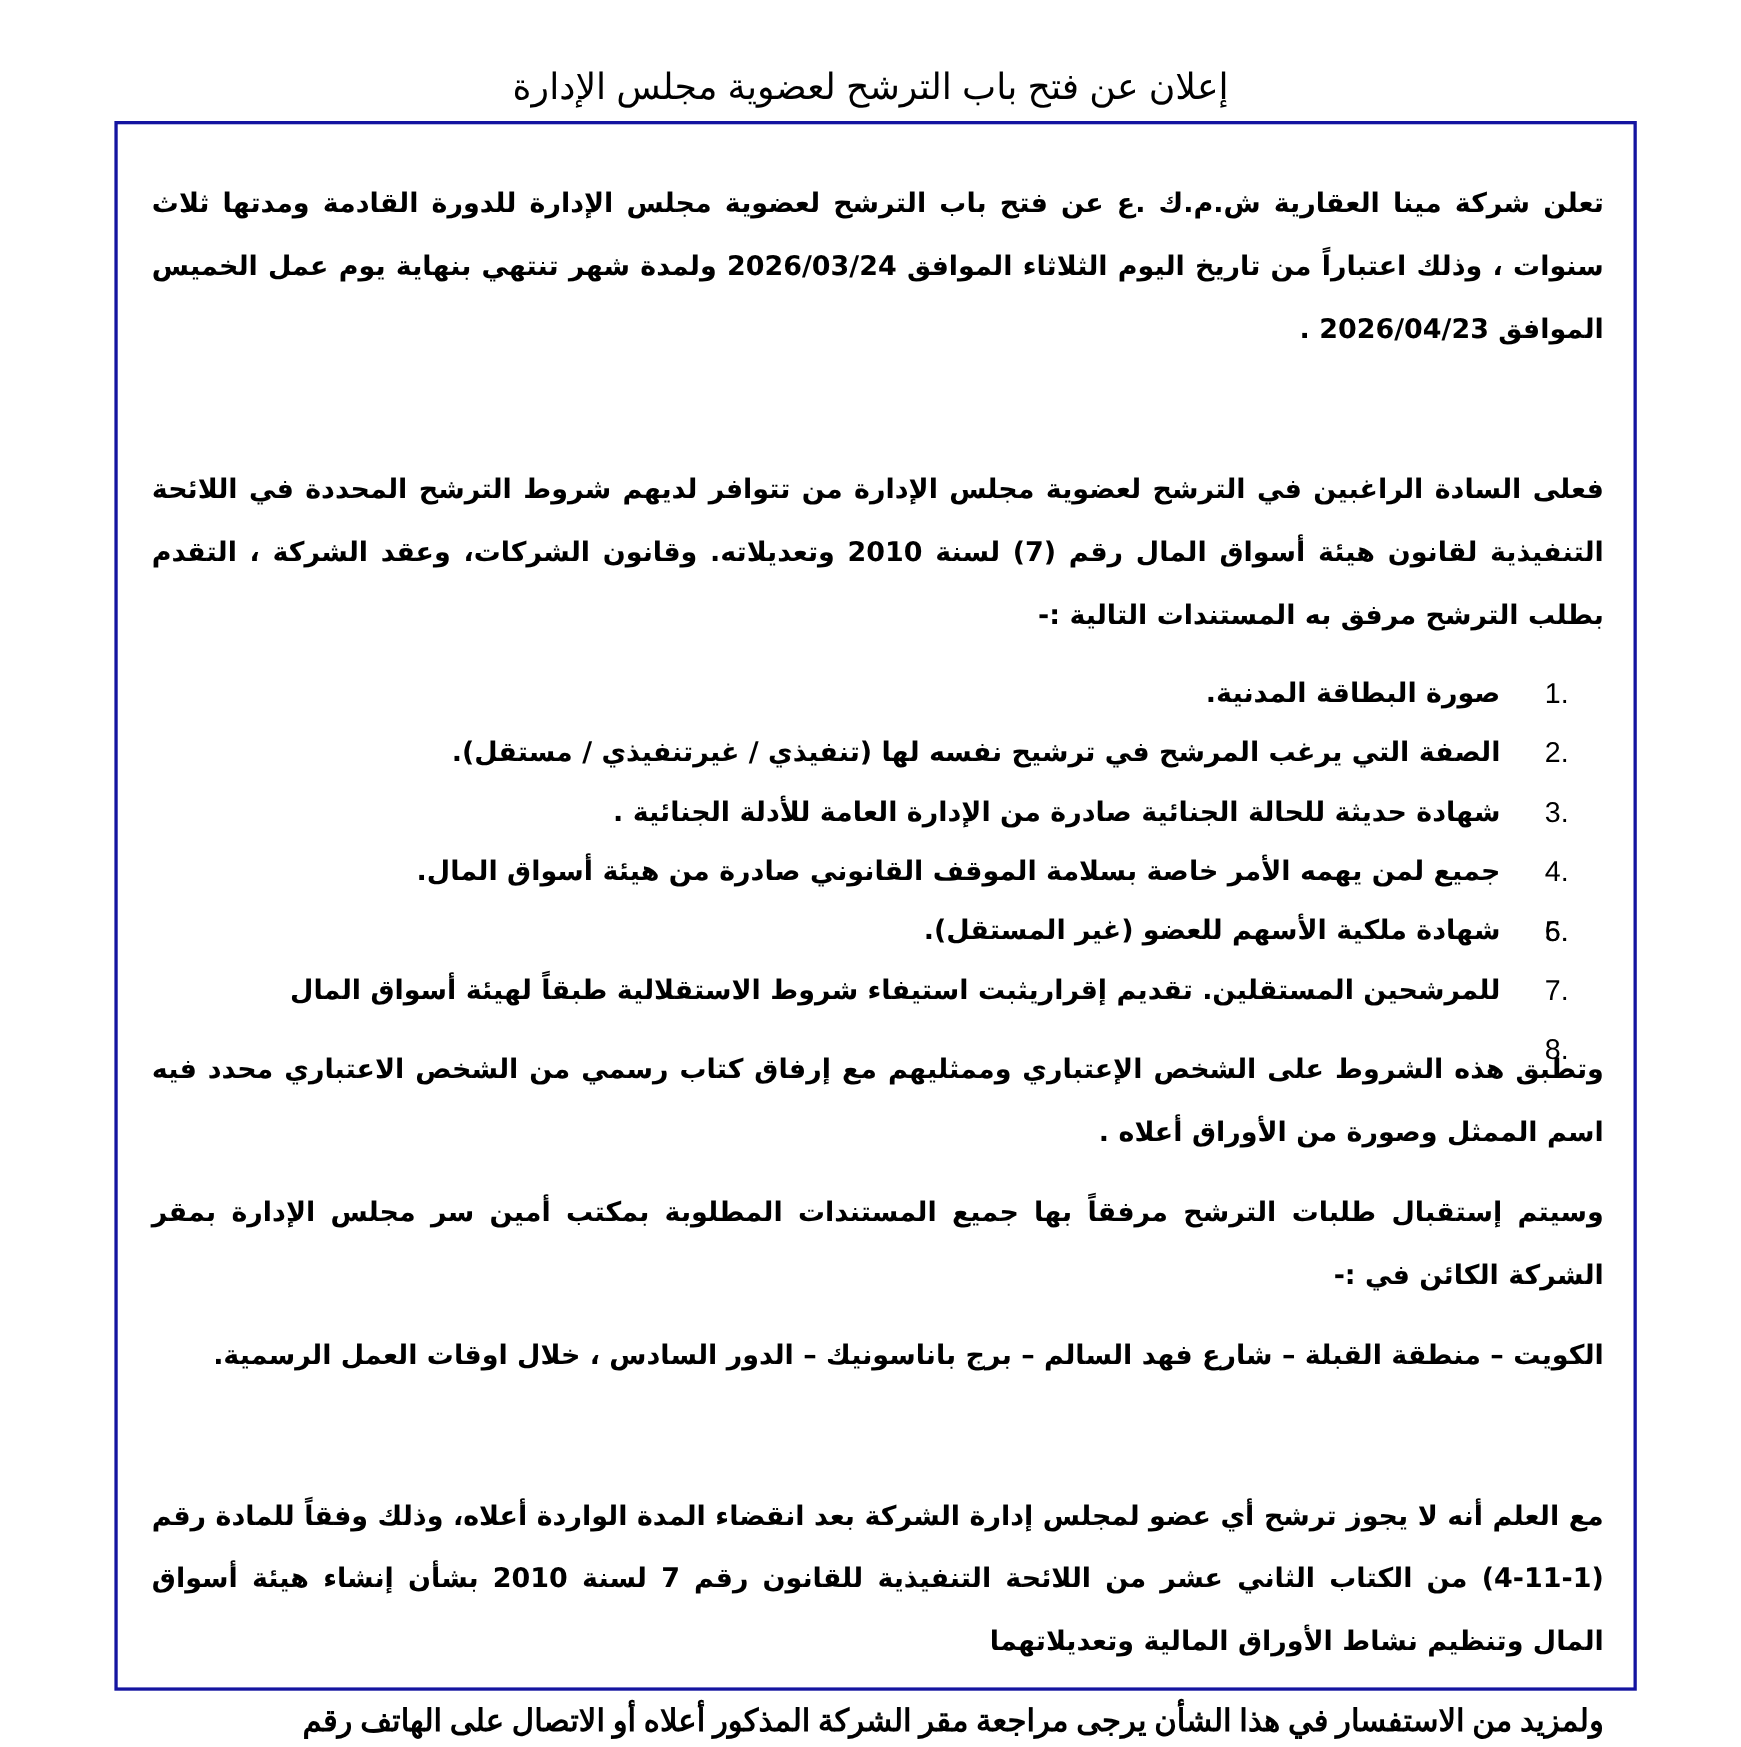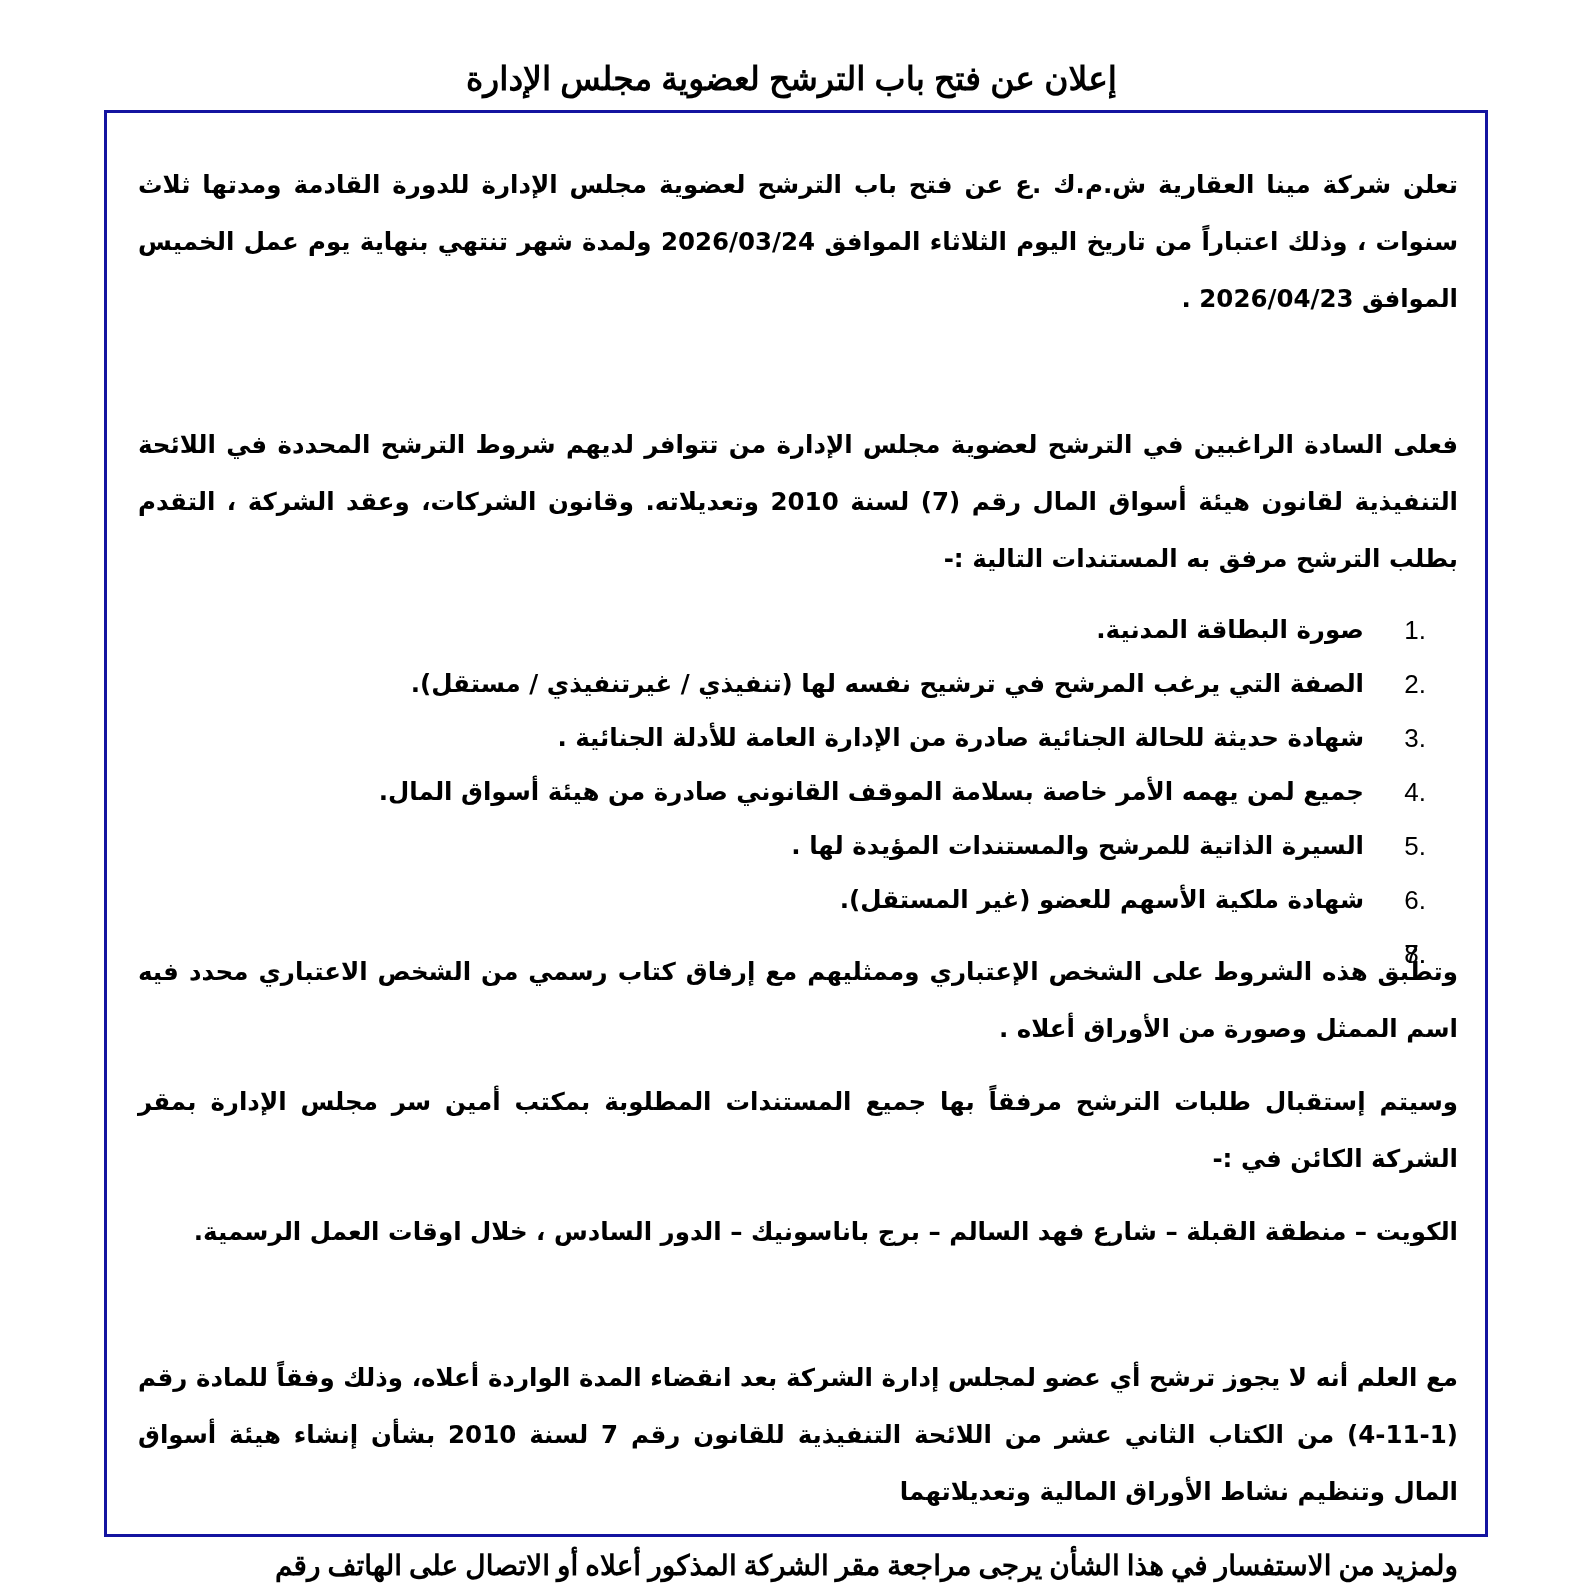--- a/index.html
+++ b/index.html
@@ -14,21 +14,21 @@
       overflow: hidden;
       color: #000;
     }
     .title {
       position: absolute;
       top: 54px;
       left: 0;
       width: 1583px;
       text-align: center;
       font-family: "Liberation Sans", sans-serif;
-      font-weight: bold;
+      font-weight: normal;
       font-size: 33px;
       line-height: 50px;
       direction: rtl;
       margin: 0;
     }
     .frame {
       position: absolute;
       left: 104px;
       top: 110px;
       width: 1378px;
@@ -98,23 +98,23 @@
 
   <div class="gap"></div>
 
   <p>فعلى السادة الراغبين في الترشح لعضوية مجلس الإدارة من تتوافر لديهم شروط الترشح المحددة في اللائحة التنفيذية لقانون هيئة أسواق المال رقم (7) لسنة 2010 وتعديلاته. وقانون الشركات، وعقد الشركة ، التقدم بطلب الترشح مرفق به المستندات التالية :-</p>
 
   <ul class="list">
     <li><span class="num">1.</span><span>صورة البطاقة المدنية.</span></li>
     <li><span class="num">2.</span><span>الصفة التي يرغب المرشح في ترشيح نفسه لها (تنفيذي / غيرتنفيذي / مستقل).</span></li>
     <li><span class="num">3.</span><span>شهادة حديثة للحالة الجنائية صادرة من الإدارة العامة للأدلة الجنائية .</span></li>
     <li><span class="num">4.</span><span>جميع لمن يهمه الأمر خاصة بسلامة الموقف القانوني صادرة من هيئة أسواق المال.</span></li>
-    <li><span class="num">5.</span><span>السيرة الذاتية للمرشح والمستندات المؤيدة لها .</span></li>
+    <li><span class="num">5.</span></li>
     <li><span class="num">6.</span><span>شهادة ملكية الأسهم للعضو (غير المستقل).</span></li>
-    <li><span class="num">7.</span></li>
+    <li><span class="num">7.</span><span>للمرشحين المستقلين. تقديم إقراريثبت استيفاء شروط الاستقلالية طبقاً لهيئة أسواق المال</span></li>
     <li><span class="num">8.</span></li>
   </ul>
 
   <p>وتطبق هذه الشروط على الشخص الإعتباري وممثليهم مع إرفاق كتاب رسمي من الشخص الاعتباري محدد فيه اسم الممثل وصورة من الأوراق أعلاه .</p>
 
   <p>وسيتم إستقبال طلبات الترشح مرفقاً بها جميع المستندات المطلوبة بمكتب أمين سر مجلس الإدارة بمقر الشركة الكائن في :-</p>
   <p>الكويت – منطقة القبلة  – شارع فهد السالم – برج باناسونيك – الدور السادس  ، خلال اوقات العمل الرسمية.</p>
 
   <div class="gap"></div>
 

